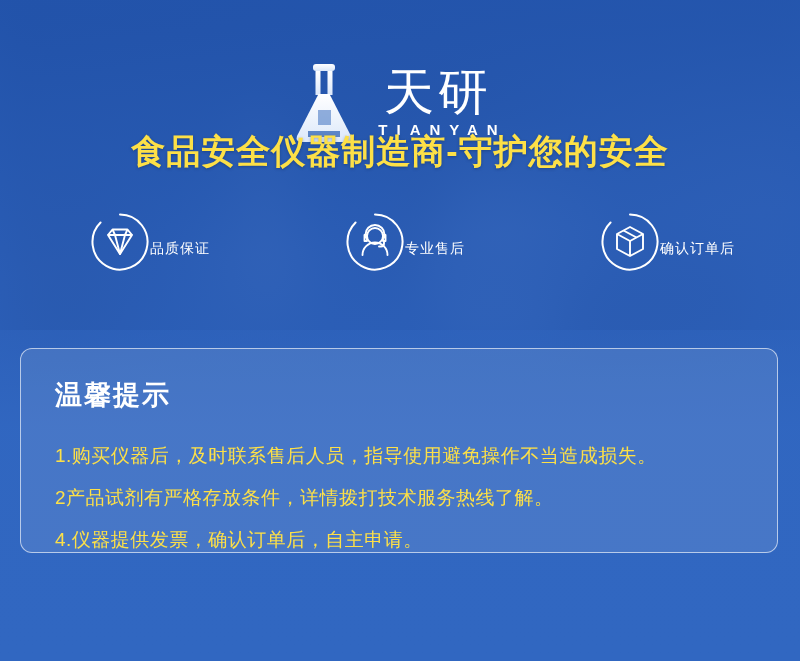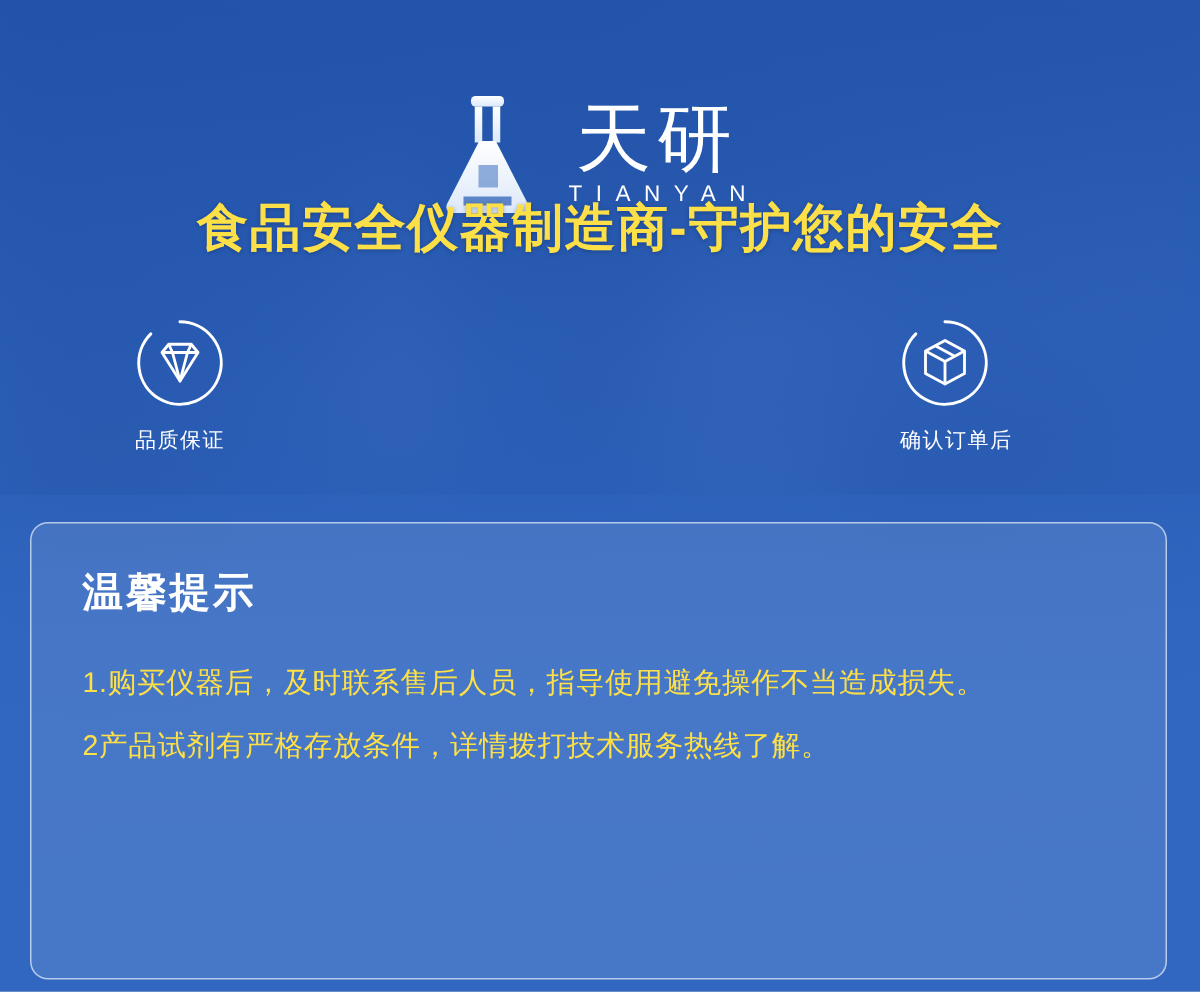--- a/index.html
+++ b/index.html
@@ -94,21 +94,21 @@
     font-weight: 400;
     letter-spacing: 4px;
     font-family: "Liberation Serif", "DejaVu Serif", serif;
   }
   .logo-en {
     margin-top: 2px;
     font-size: 15px;
     color: #ffffff;
     letter-spacing: 9px;
     text-indent: 9px;
-    font-weight: 400;
+    font-weight: 700;
   }
 
   
   .headline {
     position: absolute;
     top: 129px;
     left: 0;
     right: 0;
     text-align: center;
     font-size: 34px;
@@ -123,41 +123,42 @@
     position: absolute;
     top: 212px;
     left: 90px;
     right: 90px;
     display: flex;
     justify-content: space-between;
   }
   .feature {
     width: 110px;
     display: flex;
-    flex-direction: column;
+    flex-direction: row;
+    align-items: center;
   }
   .feature-icon {
     width: 60px;
     height: 60px;
   }
   .feature-label {
     margin-top: 13px;
     font-size: 14px;
     color: #ffffff;
     letter-spacing: 1px;
     white-space: nowrap;
   }
 
   
   .notice-card {
     position: absolute;
     left: 20px;
     top: 348px;
     width: 758px;
-    height: 305px;
+    height: 205px;
     box-sizing: border-box;
     border: 1px solid rgba(255,255,255,0.62);
     border-radius: 12px;
     background: rgba(255,255,255,0.11);
     padding: 28px 48px 0 34px;
   }
   .notice-title {
     font-size: 27px;
     font-weight: bold;
     color: #ffffff;
@@ -232,20 +233,41 @@
               <path d="M18 23 L42 23 L30 42 Z"></path>
               <path d="M18 23 L22.5 17.5 L37.5 17.5 L42 23"></path>
               <path d="M22.5 17.5 L25 23 L30 42 L35 23 L37.5 17.5"></path>
               <path d="M25 23 L35 23"></path>
             </g>
           </svg>
         </span>
         <span class="feature-label">品质保证</span>
       </div>
 
+      <div class="feature">
+        <span class="feature-icon">
+          <svg viewBox="0 0 60 60" width="60" height="60" aria-hidden="true">
+            <path d="M30 2.5 a27.5 27.5 0 1 1 -19.45 8.05" fill="none" stroke="#ffffff" stroke-width="2" stroke-linecap="round"></path>
+            <g fill="none" stroke="#ffffff" stroke-width="1.9" stroke-linejoin="round" stroke-linecap="round">
+
+              <circle cx="30" cy="24" r="8"></circle>
+
+              <path d="M20.5 25.5 v-3 a9.5 9.5 0 0 1 19 0 v3"></path>
+
+              <path d="M19.5 23 h2.5 v6 h-2.5 z"></path>
+              <path d="M38 23 h2.5 v6 H38 z"></path>
+
+              <path d="M39 29 v2.5 a3 3 0 0 1 -3 3 h-2"></path>
+
+              <path d="M17.5 43 a12.5 12.5 0 0 1 25 0"></path>
+            </g>
+          </svg>
+        </span>
+        <span class="feature-label">专业售后</span>
+      </div>
 
       <div class="feature">
         <span class="feature-icon">
           <svg viewBox="0 0 60 60" width="60" height="60" aria-hidden="true">
             <path d="M30 2.5 a27.5 27.5 0 1 1 -19.45 8.05" fill="none" stroke="#ffffff" stroke-width="2" stroke-linecap="round"></path>
             <g fill="none" stroke="#ffffff" stroke-width="1.9" stroke-linejoin="round">
               <path d="M30 15 L43 22 L43 37 L30 44 L17 37 L17 22 Z"></path>
               <path d="M17 22 L30 29 L43 22"></path>
               <path d="M30 29 L30 44"></path>
               <path d="M23.5 18.5 L36.5 25.5"></path>
@@ -256,17 +278,18 @@
       </div>
 
 
     </div>
 
     <div class="notice-card">
       <div class="notice-title">温馨提示</div>
       <ul class="notice-list">
         <li class="notice-item">1.购买仪器后，及时联系售后人员，指导使用避免操作不当造成损失。</li>
         <li class="notice-item">2产品试剂有严格存放条件，详情拨打技术服务热线了解。</li>
+        <li class="notice-item">4.仪器提供发票，确认订单后，自主申请。</li>
       </ul>
     </div>
 
   </div>
 </div>
 
 </body></html>

